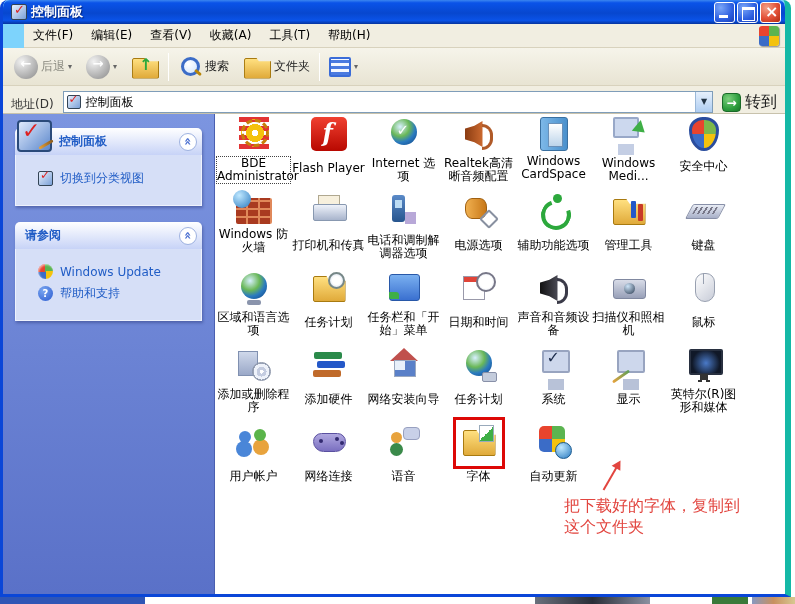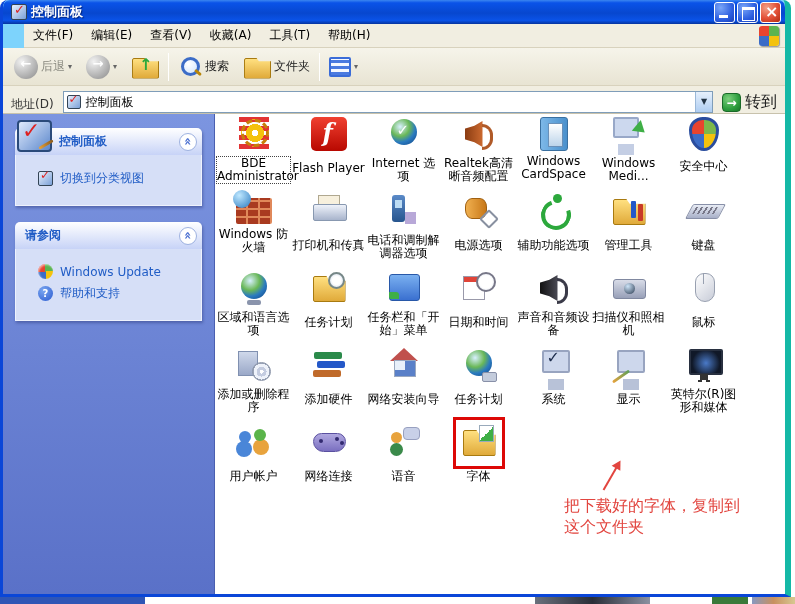--- a/index.html
+++ b/index.html
@@ -277,20 +277,21 @@
           <div class="cell"><div class="icoWrap"><div class="ico ic-hardware"></div></div><br><div class="lab">添加硬件</div></div>
           <div class="cell"><div class="icoWrap"><div class="ico ic-house"></div></div><br><div class="lab">网络安装向导</div></div>
           <div class="cell"><div class="icoWrap"><div class="ico ic-globe-cable"></div></div><br><div class="lab">任务计划</div></div>
           <div class="cell"><div class="icoWrap"><div class="ico ic-system"></div></div><br><div class="lab">系统</div></div>
           <div class="cell"><div class="icoWrap"><div class="ico ic-display"></div></div><br><div class="lab">显示</div></div>
           <div class="cell"><div class="icoWrap"><div class="ico ic-intel"></div></div><br><div class="lab">英特尔(R)图形和媒体</div></div>
           <div class="cell"><div class="icoWrap"><div class="ico ic-users"></div></div><br><div class="lab">用户帐户</div></div>
           <div class="cell"><div class="icoWrap"><div class="ico ic-gamepad"></div></div><br><div class="lab">网络连接</div></div>
           <div class="cell"><div class="icoWrap"><div class="ico ic-speech"></div></div><br><div class="lab">语音</div></div>
           <div class="cell"><div class="icoWrap redbox"><div class="ico ic-fol-fonts"></div></div><br><div class="lab">字体</div></div>
+          <div class="cell"><div class="icoWrap"><div class="ico ic-winupdate"></div></div><br><div class="lab">自动更新</div></div>
         </div>
       <div class="anno-arrow"></div>
       <div class="anno-text">
         <div>把下载好的字体，复制到</div>
         <div>这个文件夹</div>
       </div>
     </div>
   </div>
 
 </div>

